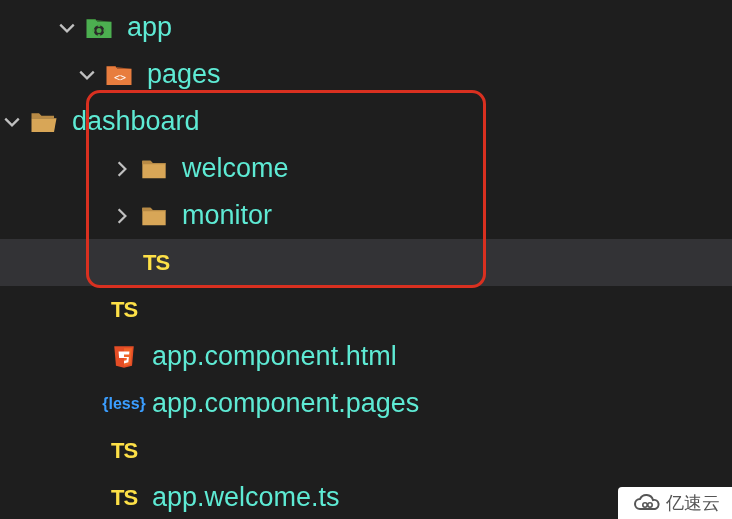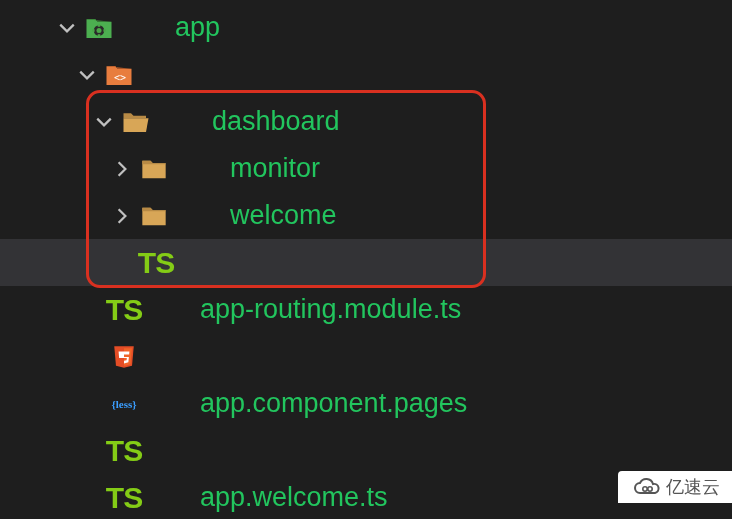--- a/index.html
+++ b/index.html
@@ -46,47 +46,46 @@
     .icon {
       width: 32px;
       height: 32px;
       display: flex;
       align-items: center;
       justify-content: center;
       margin-right: 12px;
       flex-shrink: 0;
     }
     .label {
-      color: #22c55e;
+      color: #5eead4;
       white-space: nowrap;
-      margin-left: 48px;
     }
     .indent-0 { padding-left: 55px; }
     .indent-1 { padding-left: 75px; }
-    .indent-2 { padding-left: 92px; }
+    .indent-2 { }
     .indent-3 { padding-left: 110px; }
     .indent-2b { padding-left: 108px; }
     .file-indent { padding-left: 140px; }
     
     .highlight-box {
       position: absolute;
       left: 86px;
       top: 90px;
       width: 400px;
       height: 198px;
       border: 3px solid #d93020;
       border-radius: 14px;
       pointer-events: none;
       z-index: 10;
     }
     
     .watermark {
       position: absolute;
       right: 0;
-      bottom: 16px;
+      bottom: 0;
       background: #ffffff;
       padding: 4px 12px 4px 14px;
       display: flex;
       align-items: center;
       gap: 4px;
       color: #555;
       font-size: 18px;
       border-top-left-radius: 4px;
     }
     .watermark-icon {
@@ -95,28 +94,28 @@
     
     
     .folder-green svg path.body { fill: #4caf50; }
     .folder-orange svg path.body { fill: #e87d3e; }
     .folder-closed svg path.body { fill: #d8a657; }
     .folder-open svg path.body { fill: #d8a657; }
     
     .ts-badge {
       font-family: "Segoe UI", Arial, sans-serif;
       font-weight: 700;
-      font-size: 30px;
-      color: #84cc16;
+      font-size: 22px;
+      color: #fde047;
       letter-spacing: -1px;
     }
     .less-badge {
-      font-family: Liberation Serif, serif;
+      font-family: Liberation Sans, sans-serif;
       font-weight: 700;
-      font-size: 11px;
+      font-size: 16px;
       color: #3b9eff;
       background: transparent;
     }
     .html5-icon svg { width: 26px; height: 26px; }
   </style>
 </head>
 <body>
 
 <div class="tree">
 
@@ -147,20 +146,21 @@
           <path d="M2 5 L8 11 L14 5" stroke="#c0c0c0" stroke-width="2" fill="none"></path>
         </svg>
     </span>
     <span class="icon folder-orange">
       <svg viewBox="0 0 24 24" width="30" height="30">
         <path class="body" d="M2 5 h7 l2 2 h11 v13 H2 z" fill="#e67a3c"></path>
         <path d="M2 5 h7 l2 2 h11" fill="#c9622a"></path>
         <text x="8" y="17" font-size="8" fill="#fff" font-family="monospace">&lt;&gt;</text>
       </svg>
     </span>
+    <span class="label">pages</span>
   </div>
 
   <div class="row indent-2">
     <span class="twistie">
       <svg viewBox="0 0 16 16">
           <path d="M2 5 L8 11 L14 5" stroke="#c0c0c0" stroke-width="2" fill="none"></path>
         </svg>
     </span>
     <span class="icon folder-open">
       <svg viewBox="0 0 24 24" width="30" height="30">
@@ -176,59 +176,59 @@
       <svg viewBox="0 0 16 16">
           <path d="M5 2 L11 8 L5 14" stroke="#c0c0c0" stroke-width="2" fill="none"></path>
         </svg>
     </span>
     <span class="icon folder-closed">
       <svg viewBox="0 0 24 24" width="28" height="28">
         <path class="body" d="M2 5 h7 l2 2 h11 v13 H2 z" fill="#d8a657"></path>
         <path d="M2 5 h7 l2 2 h11 v1 H2 z" fill="#b88a45"></path>
       </svg>
     </span>
-    <span class="label">monitor</span>
+    <span class="label">welcome</span>
   </div>
 
   <div class="row indent-3">
     <span class="twistie">
       <svg viewBox="0 0 16 16">
           <path d="M5 2 L11 8 L5 14" stroke="#c0c0c0" stroke-width="2" fill="none"></path>
         </svg>
     </span>
     <span class="icon folder-closed">
       <svg viewBox="0 0 24 24" width="28" height="28">
         <path class="body" d="M2 5 h7 l2 2 h11 v13 H2 z" fill="#d8a657"></path>
         <path d="M2 5 h7 l2 2 h11 v1 H2 z" fill="#b88a45"></path>
       </svg>
     </span>
-    <span class="label">welcome</span>
+    <span class="label">monitor</span>
   </div>
 
   <div class="row file-indent selected">
     <span class="icon">
       <span class="ts-badge">TS</span>
     </span>
   </div>
 
   <div class="row indent-2b">
     <span class="icon">
       <span class="ts-badge">TS</span>
     </span>
-    <span class="label">app-routing.module.ts</span>
   </div>
 
   <div class="row indent-2b">
     <span class="icon html5-icon">
       <svg viewBox="0 0 24 24">
           <path d="M3 2 l1.6 18 L12 22 l7.4-2 L21 2 z" fill="#e44d26"></path>
           <path d="M12 4 v16.3 l6-1.6 L19.3 4 z" fill="#f16529"></path>
           <path d="M7 7 h10 l-.25 2.6 H12 v2.4 h4.5 l-.45 4.8 L12 18 v-2.5 l2.4-.6 .2-2 H7.5 z" fill="#fff"></path>
         </svg>
     </span>
+    <span class="label">app.component.html</span>
   </div>
 
   <div class="row indent-2b">
     <span class="icon">
       <span class="less-badge">{less}</span>
     </span>
     <span class="label">app.component.pages</span>
   </div>
 
   <div class="row indent-2b">

